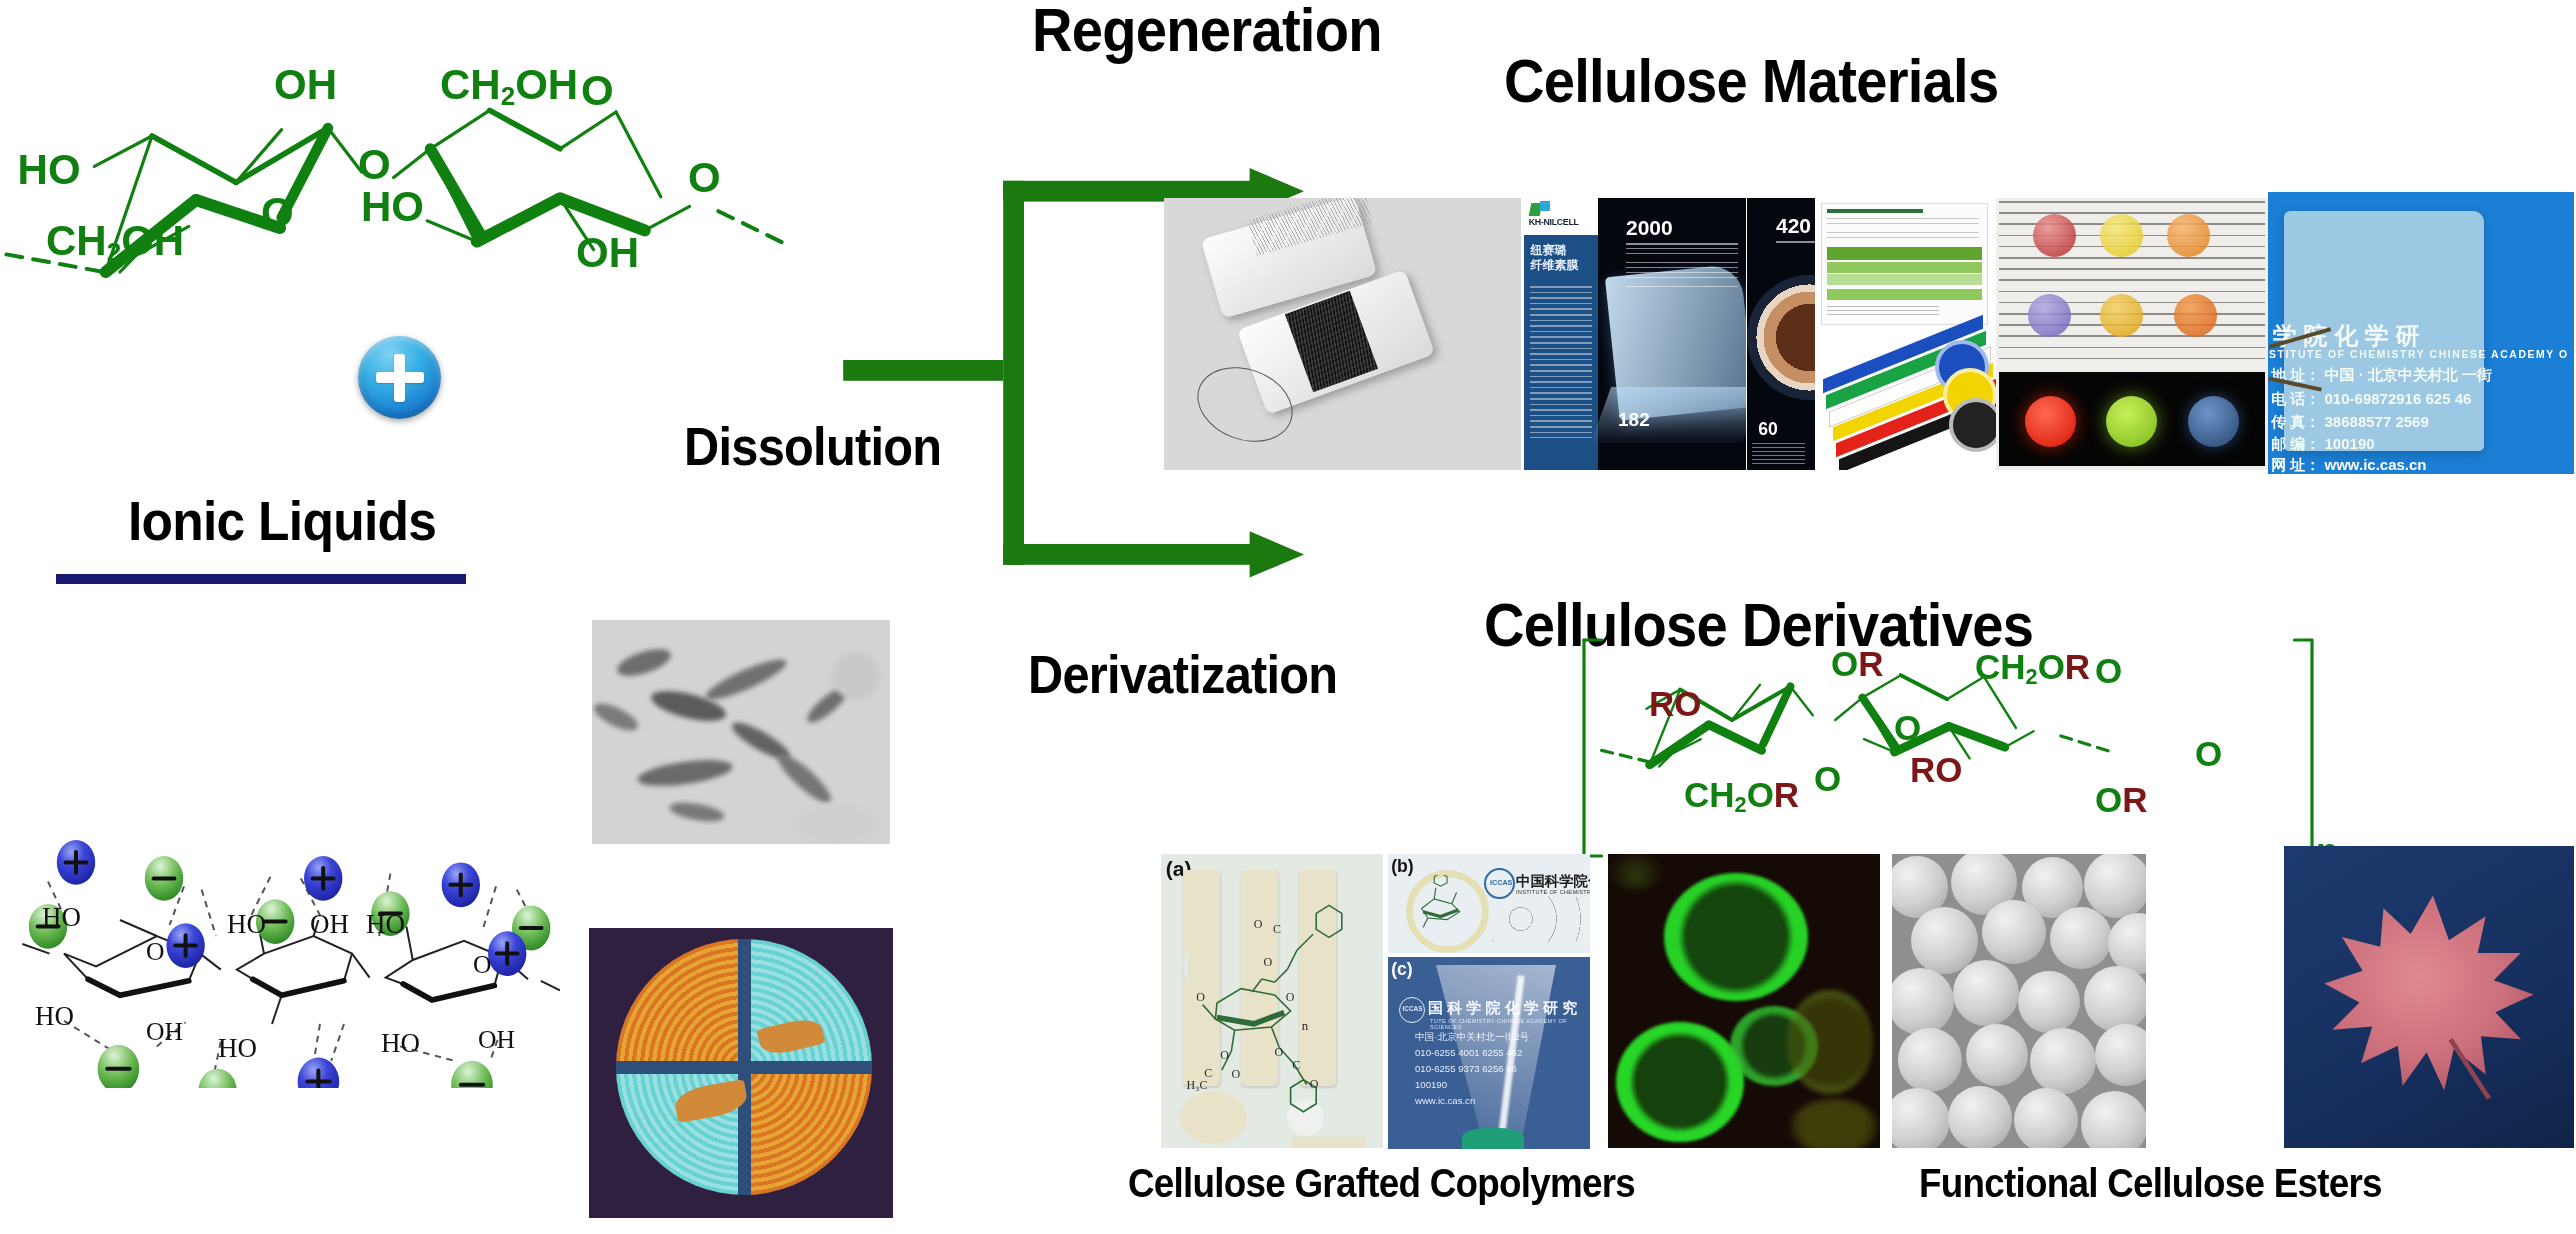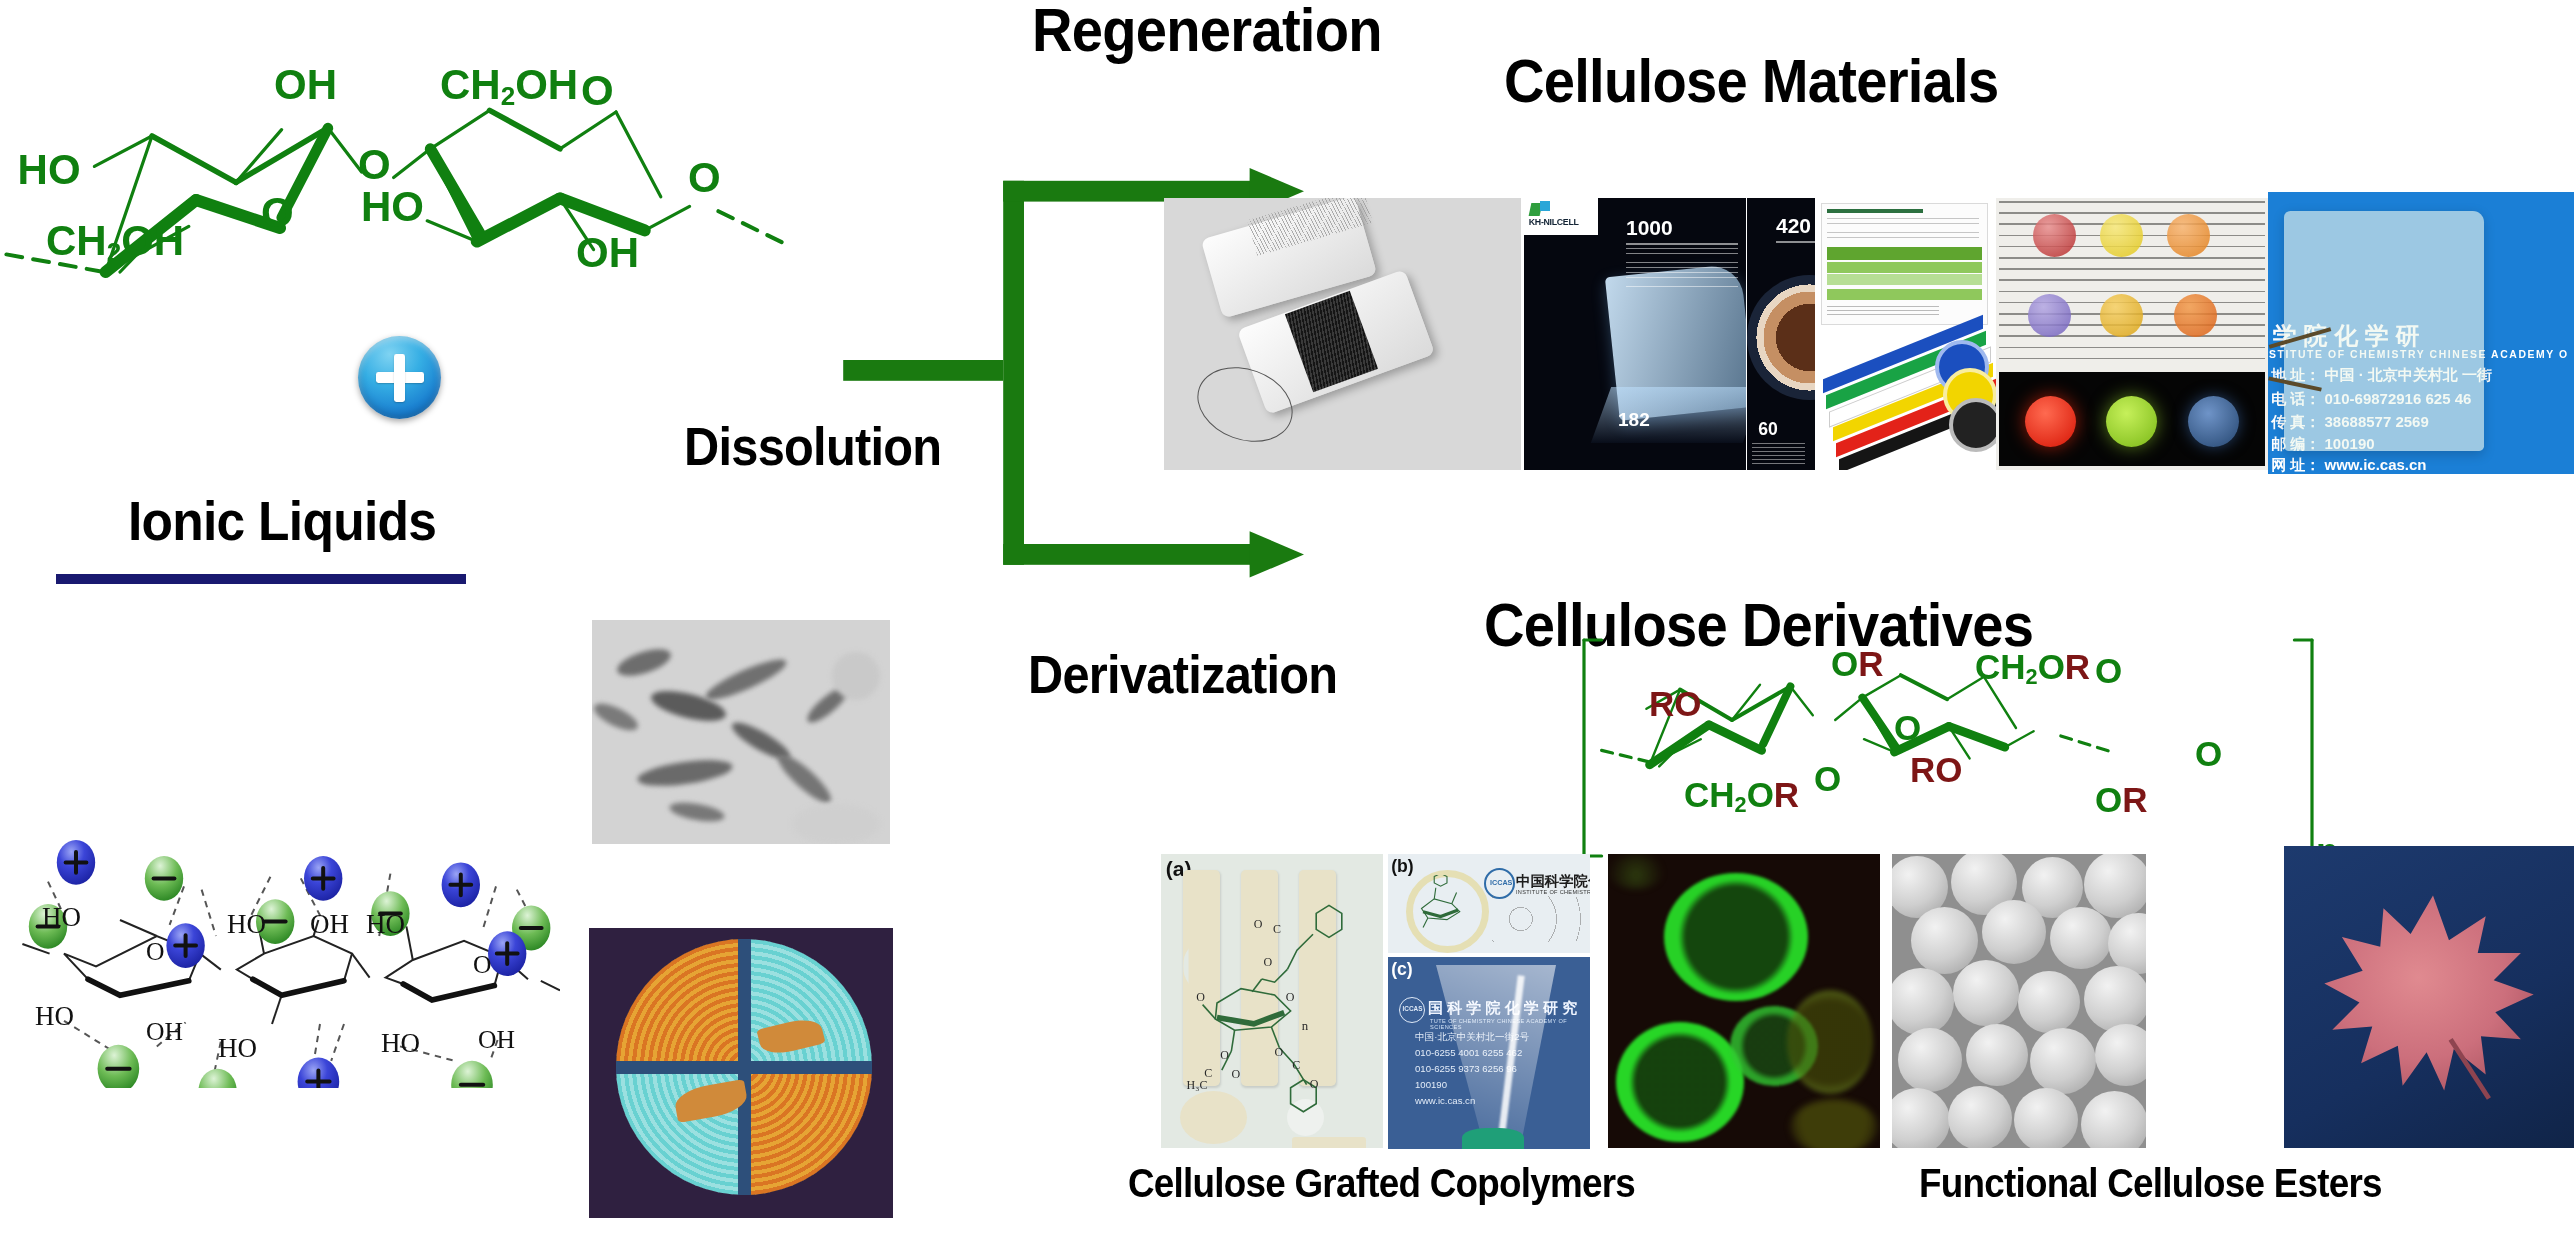--- a/index.html
+++ b/index.html
@@ -327,26 +327,31 @@
        background:repeating-linear-gradient(100deg,#151515 0 1.6px, #3a3a3a 1.6px 3.2px);"></div>
   <div class="abs" style="left:32px;top:171px;width:96px;height:69px;border:1.6px solid #555;border-radius:50%;transform:rotate(20deg);"></div>
 </div>
 
 <div class="panel" id="panel-film-ad" style="left:1524px;top:198px;width:222px;height:272px;">
   <div class="abs" style="left:0;top:0;width:74px;height:37px;background:#fff;">
     <div class="abs" style="left:6.4px;top:4.8px;width:11.2px;height:12.8px;background:#2f9e3e;transform:skewX(-12deg);"></div>
     <div class="abs" style="left:16px;top:3.2px;width:9.6px;height:9.6px;background:#2aa6d8;"></div>
     <div class="abs" style="left:4.8px;top:19px;font-size:8.8px;font-weight:bold;color:#123;letter-spacing:-0.3px;">KH-NILCELL</div>
   </div>
+  <div class="adtxtblock" style="left:0;top:37px;width:74px;height:235px;">
+    <div style="position:absolute;left:6.4px;top:8px;color:#e8f2ff;font-size:12px;font-weight:bold;line-height:1.25;">纽赛璐<br>纤维素膜</div>
+    <div style="position:absolute;left:6.4px;top:51px;right:6.4px;height:152px;
+         background:repeating-linear-gradient(180deg, rgba(255,255,255,.45) 0 1.6px, transparent 1.6px 5.6px);"></div>
+  </div>
   <div class="abs" style="left:88px;top:72px;width:136px;height:144px;
        background:linear-gradient(110deg, rgba(210,235,255,.92), rgba(150,200,240,.55));
        border-radius:4.8px 32px 4.8px 4.8px;transform:rotate(-6deg);box-shadow:0 4.8px 14.4px rgba(120,190,255,.3);"></div>
   <div class="abs" style="left:77px;top:189px;width:152px;height:56px;
        background:linear-gradient(180deg, rgba(190,225,255,.55), rgba(40,70,120,.1));transform:skewX(-20deg);"></div>
-  <div class="bignum" style="left:102px;top:17.6px;font-size:21px;">1000</div>
+  <div class="bignum" style="left:102px;top:17.6px;font-size:21px;">2000</div>
   <div class="adline" style="left:102px;top:45px;width:112px;"></div>
   <div class="abs" style="left:102px;top:50px;width:112px;height:40px;
        background:repeating-linear-gradient(180deg, rgba(255,255,255,.5) 0 0.8px, transparent 0.8px 4.8px);"></div>
   <div class="bignum" style="left:94px;top:211px;font-size:19px;">182</div>
 </div>
 
 <div class="panel" id="panel-film-ad2" style="left:1747px;top:198px;width:144px;height:272px;background:#05070f;">
   <div class="bignum" style="left:29px;top:16px;font-size:21px;color:#fff;font-weight:bold;">420</div>
   <div class="adline" style="left:29px;top:43px;width:96px;"></div>
   <div class="abs" style="left:0;top:77px;width:125px;height:125px;border-radius:50%;

